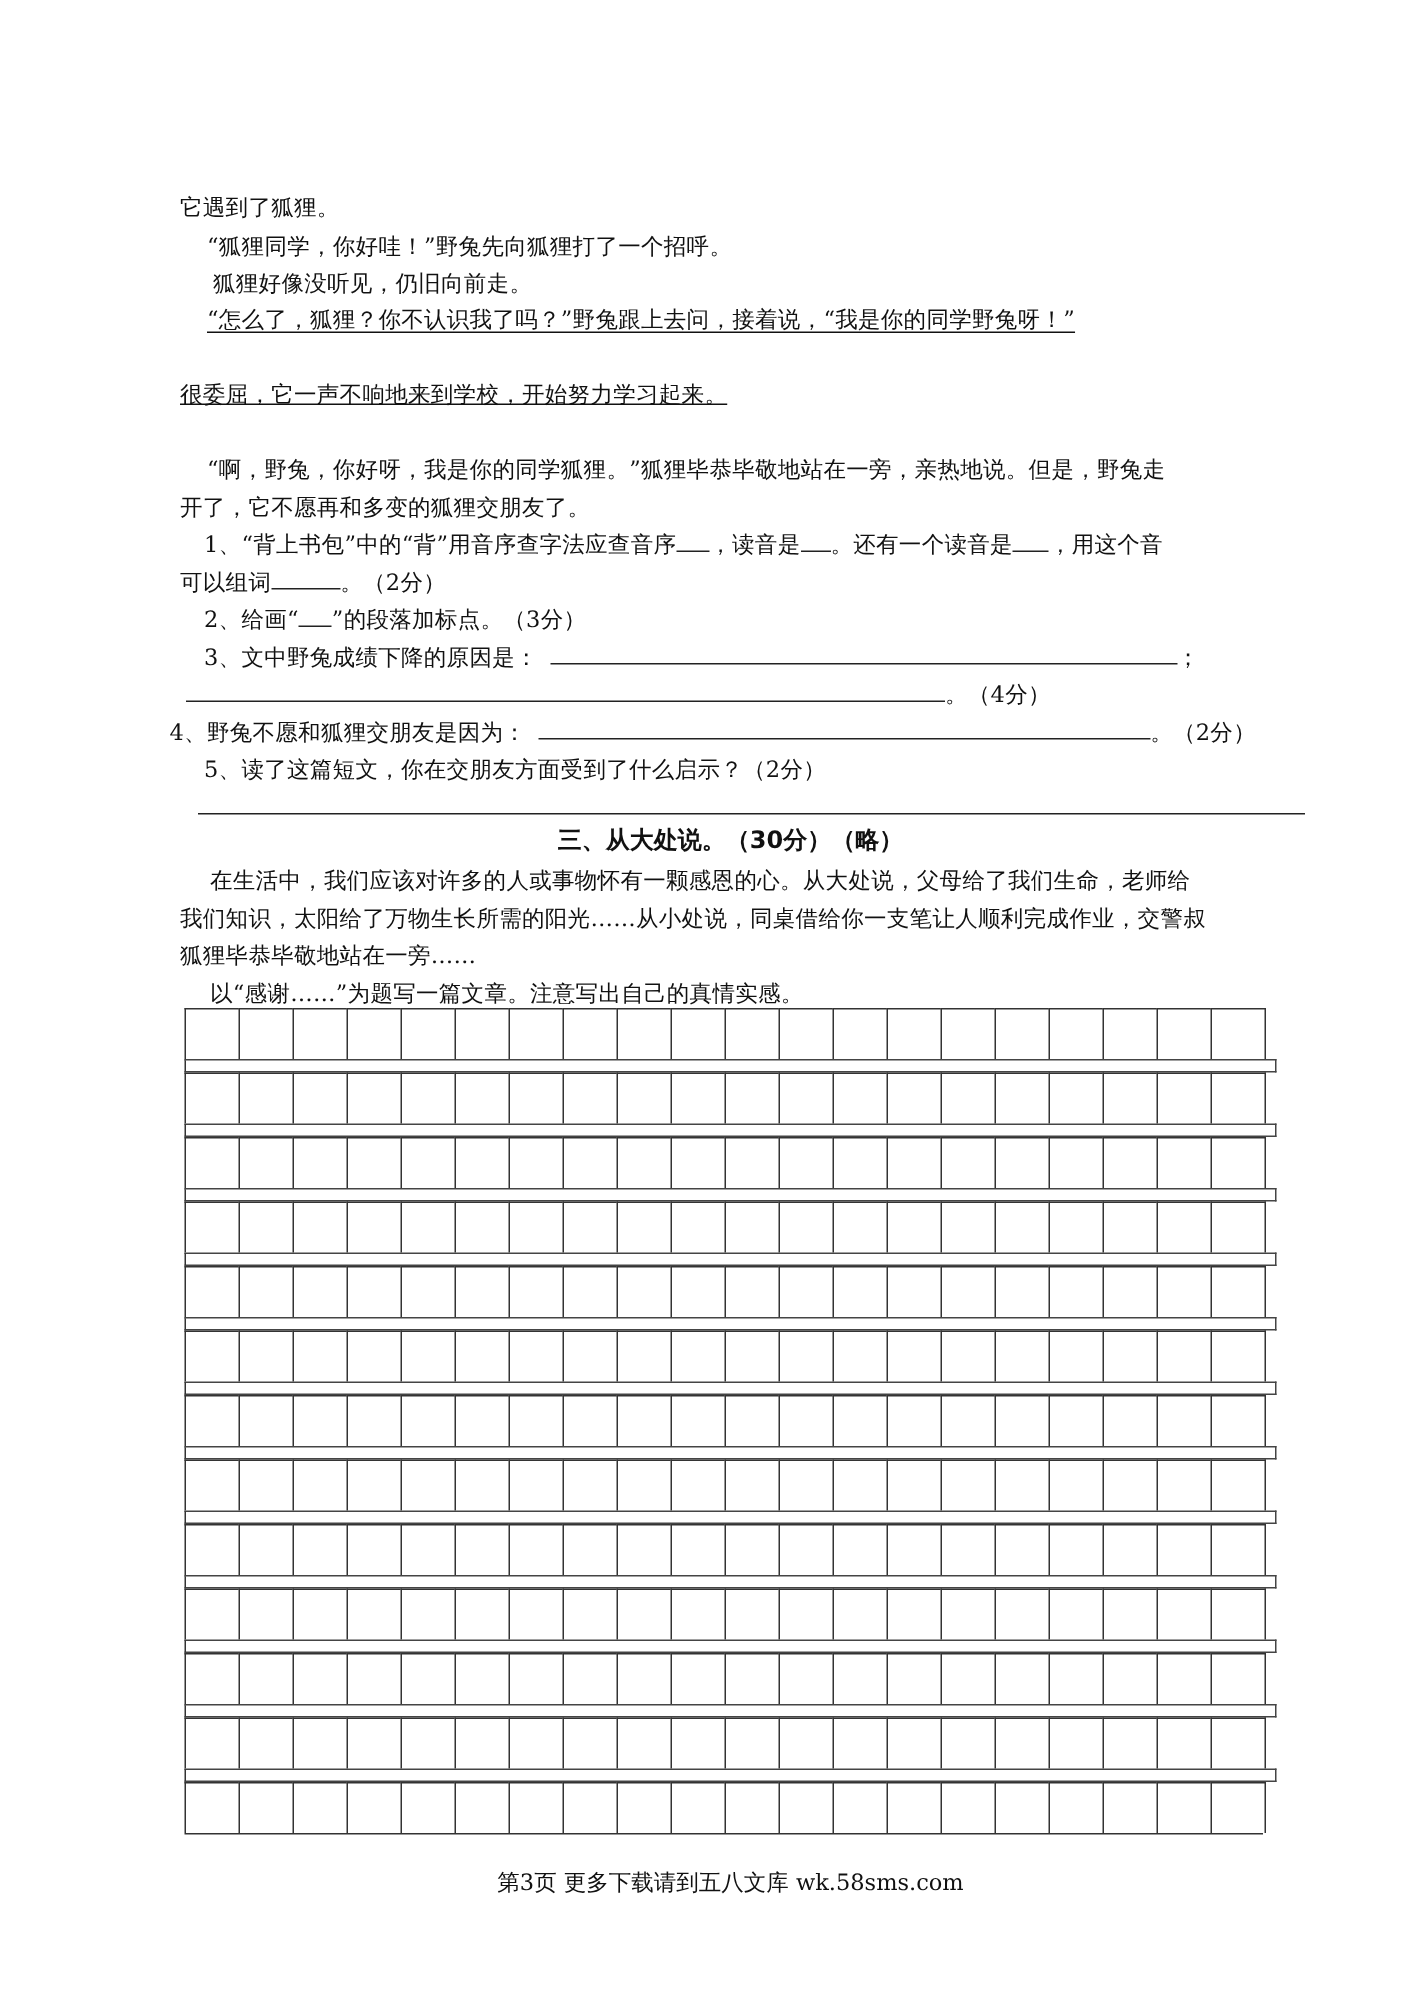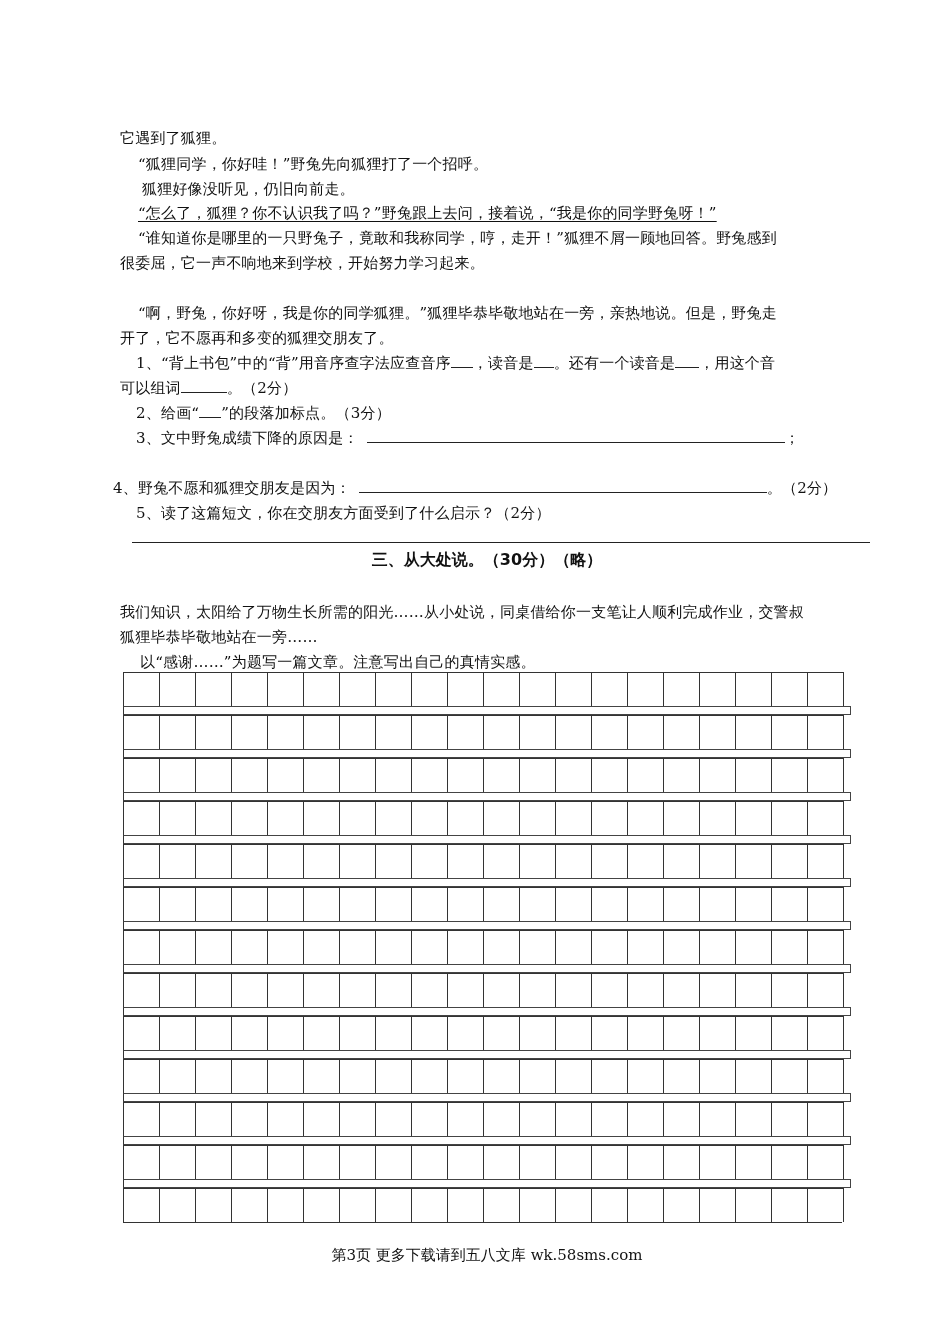--- a/index.html
+++ b/index.html
@@ -22,48 +22,51 @@
 </style>
 </head>
 <body>
 
 <div class="page">
 
   <div class="line" style="left:108px; top:128px;">它遇到了狐狸。</div>
   <div class="line" style="left:126px; top:154px;">“狐狸同学，你好哇！”野兔先向狐狸打了一个招呼。</div>
   <div class="line" style="left:130px; top:179px;">狐狸好像没听见，仍旧向前走。</div>
   <div class="line ul" style="left:126px; top:203px;">“怎么了，狐狸？你不认识我了吗？”野兔跟上去问，接着说，“我是你的同学野兔呀！”</div>
-  <div class="line" style="left:126px; top:228px;">“谁知道你是哪里的一只野兔子，竟敢和我称同学，哼，走开！”狐狸不屑一顾地回答。野兔感到</div>
-  <div class="line" style="left:108px; top:253px;">很委屈，它一声不响地来到学校，开始努力学习起来。</div>
+  <div class="line" style="left:108px; top:253px;text-decoration:underline;">很委屈，它一声不响地来到学校，开始努力学习起来。</div>
   <div class="line" style="left:126px; top:303px;">“啊，野兔，你好呀，我是你的同学狐狸。”狐狸毕恭毕敬地站在一旁，亲热地说。但是，野兔走</div>
   <div class="line" style="left:108px; top:328px;text-align:center;">开了，它不愿再和多变的狐狸交朋友了。</div>
 
   <div class="line" style="left:124px; top:353px;">
     <span>1、“背上书包”中的“背”用音序查字法应查音序</span><span class="blank" style="width:22px"></span><span>，读音是</span><span class="blank" style="width:20px"></span><span>。还有一个读音是</span><span class="blank" style="width:24px"></span><span>，用这个音</span>
   </div>
   <div class="line" style="left:108px; top:378px;">
     <span>可以组词</span><span class="blank" style="width:46px"></span><span>。（2分）</span>
   </div>
 
   <div class="line" style="left:124px; top:403px;">
     <span>2、给画“</span><span class="blank" style="width:22px"></span><span>”的段落加标点。（3分）</span>
   </div>
 
   <div class="line" style="left:124px; top:428px;">
     <span>3、文中野兔成绩下降的原因是：</span><span class="blank" style="width:418px; margin-left:8px"></span><span>；</span>
   </div>
+  <div class="line" style="left:112px; top:453px;">
+    <span class="blank" style="width:506px"></span><span>。（4分）</span>
+  </div>
 
   <div class="line" style="left:101px; top:478px;">
     <span>4、野兔不愿和狐狸交朋友是因为：</span><span class="blank" style="width:408px; margin-left:8px"></span><span>。（2分）</span>
   </div>
 
   <div class="line" style="left:124px; top:503px;">5、读了这篇短文，你在交朋友方面受到了什么启示？（2分）</div>
   <div class="rule" style="left:120px; top:542px; width:738px;"></div>
 
   <div class="heading" style="top:549px;">三、从大处说。（30分）（略）</div>
+  <div class="line" style="left:128px; top:577px;">在生活中，我们应该对许多的人或事物怀有一颗感恩的心。从大处说，父母给了我们生命，老师给</div>
   <div class="line" style="left:108px; top:602px;">我们知识，太阳给了万物生长所需的阳光……从小处说，同桌借给你一支笔让人顺利完成作业，交警叔</div>
   <div class="line" style="left:108px; top:627px;">狐狸毕恭毕敬地站在一旁……</div>
   <div class="line" style="left:128px; top:652px;">以“感谢……”为题写一篇文章。注意写出自己的真情实感。</div>
 
   <div class="grid" id="writing-grid">
       <div class="grow">
         <div class="cell"></div>
         <div class="cell"></div>
         <div class="cell"></div>
         <div class="cell"></div>

